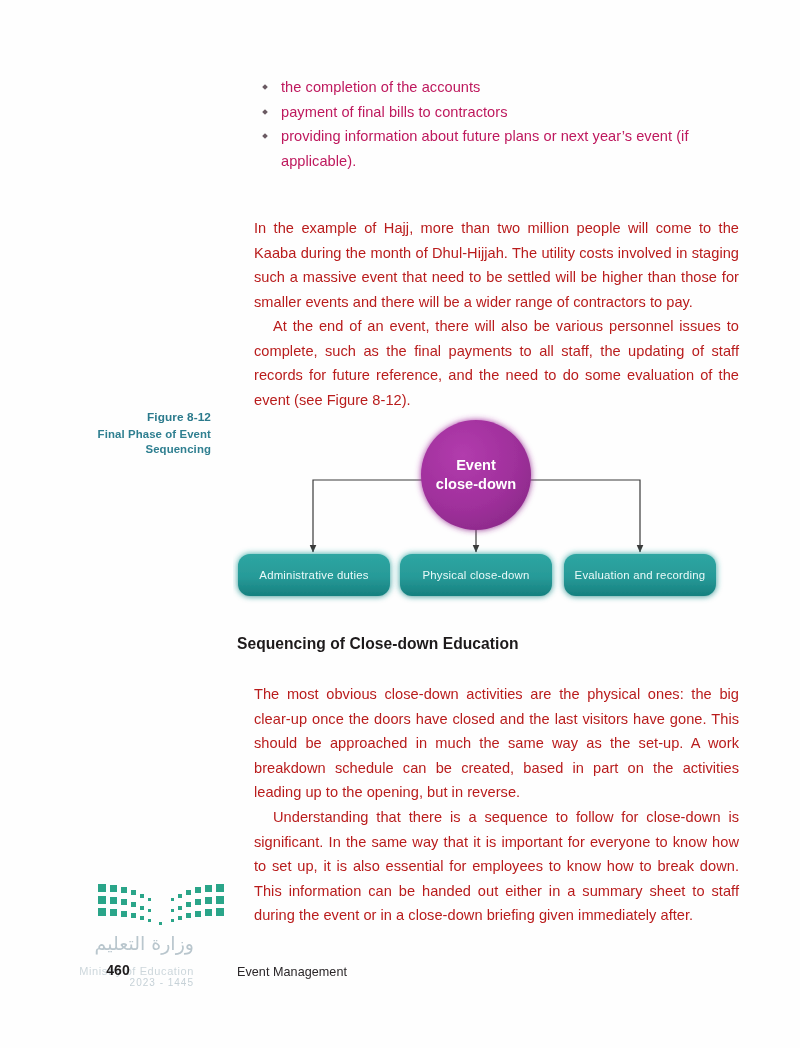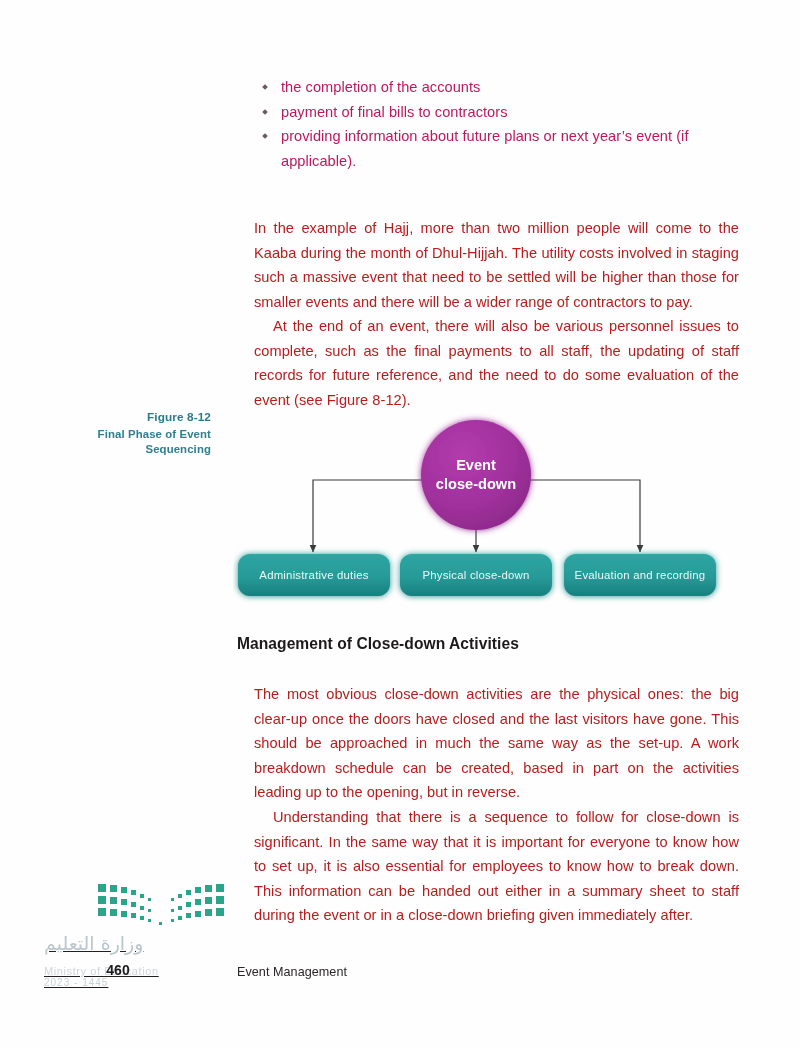--- a/index.html
+++ b/index.html
@@ -132,22 +132,21 @@
     left: 96px;
     top: 880px;
     width: 130px;
     height: 48px;
   }
   .footer-arabic {
     position: absolute;
     left: 44px;
     top: 932px;
     width: 150px;
-    text-align: left;
-    text-decoration: underline;
+    text-align: right;
   }
   .footer-arabic .ar-main {
     display: block;
     font-size: 19px;
     color: #b9c6cd;
     letter-spacing: 1px;
     direction: rtl;
     font-family: "DejaVu Sans", sans-serif;
   }
   .footer-arabic .ar-en {
@@ -251,21 +250,21 @@
         <text class="node-box-label" x="243" y="167" text-anchor="middle">Physical close-down</text>
       </g>
 
       <g>
         <rect x="331" y="142" width="152" height="42" rx="12" ry="12" fill="url(#boxGrad)" filter="url(#softGlow)"></rect>
         <text class="node-box-label" x="407" y="167" text-anchor="middle">Evaluation and recording</text>
       </g>
     </svg>
   </div>
 
-  <h2 id="section-heading">Management of Close-down Activities</h2>
+  <h2 id="section-heading">Sequencing of Close-down Education</h2>
 
   <p id="para-seq1" class="body">The most obvious close-down activities are the physical ones: the big clear-up once the doors have closed and the last visitors have gone. This should be approached in much the same way as the set-up. A work breakdown schedule can be created, based in part on the activities leading up to the opening, but in reverse.</p>
 
   <p id="para-seq2" class="body indent">Understanding that there is a sequence to follow for close-down is significant. In the same way that it is important for everyone to know how to set up, it is also essential for employees to know how to break down. This information can be handed out either in a summary sheet to staff during the event or in a close-down briefing given immediately after.</p>
 
   <div class="footer-logo">
     <svg width="130" height="48" viewBox="0 0 130 48" xmlns="http://www.w3.org/2000/svg">
       <g fill="#2aa589">
 
         <rect x="2" y="4" width="8" height="8"></rect>

